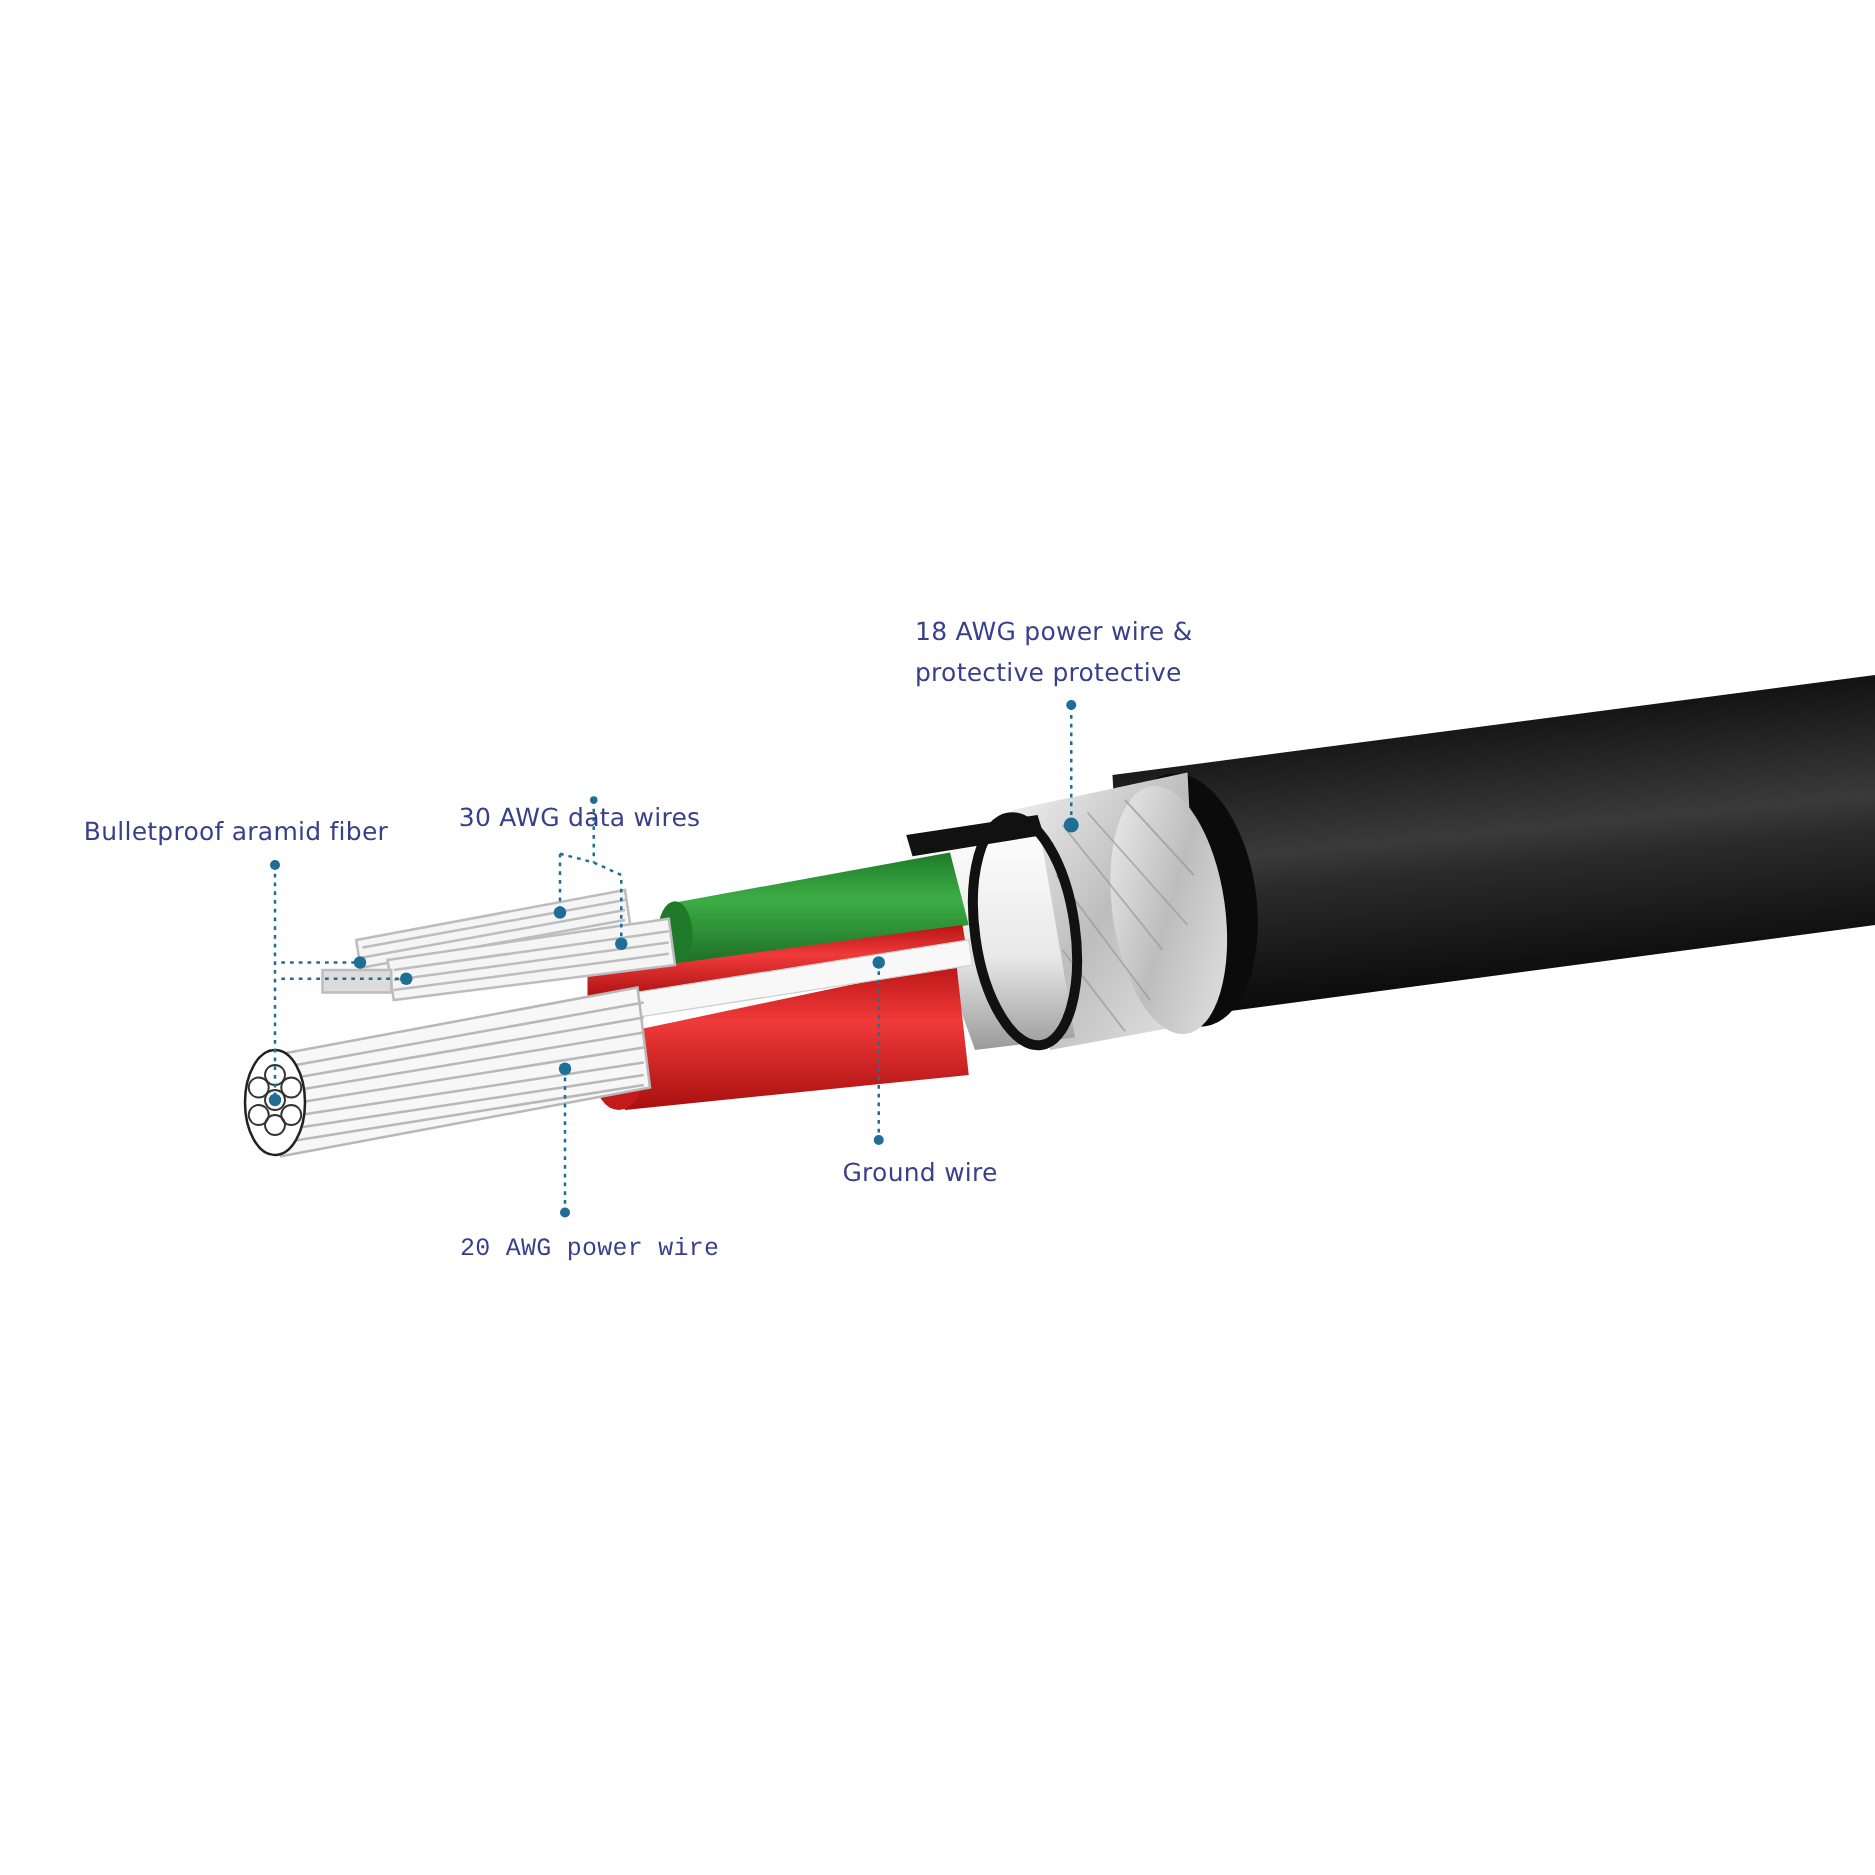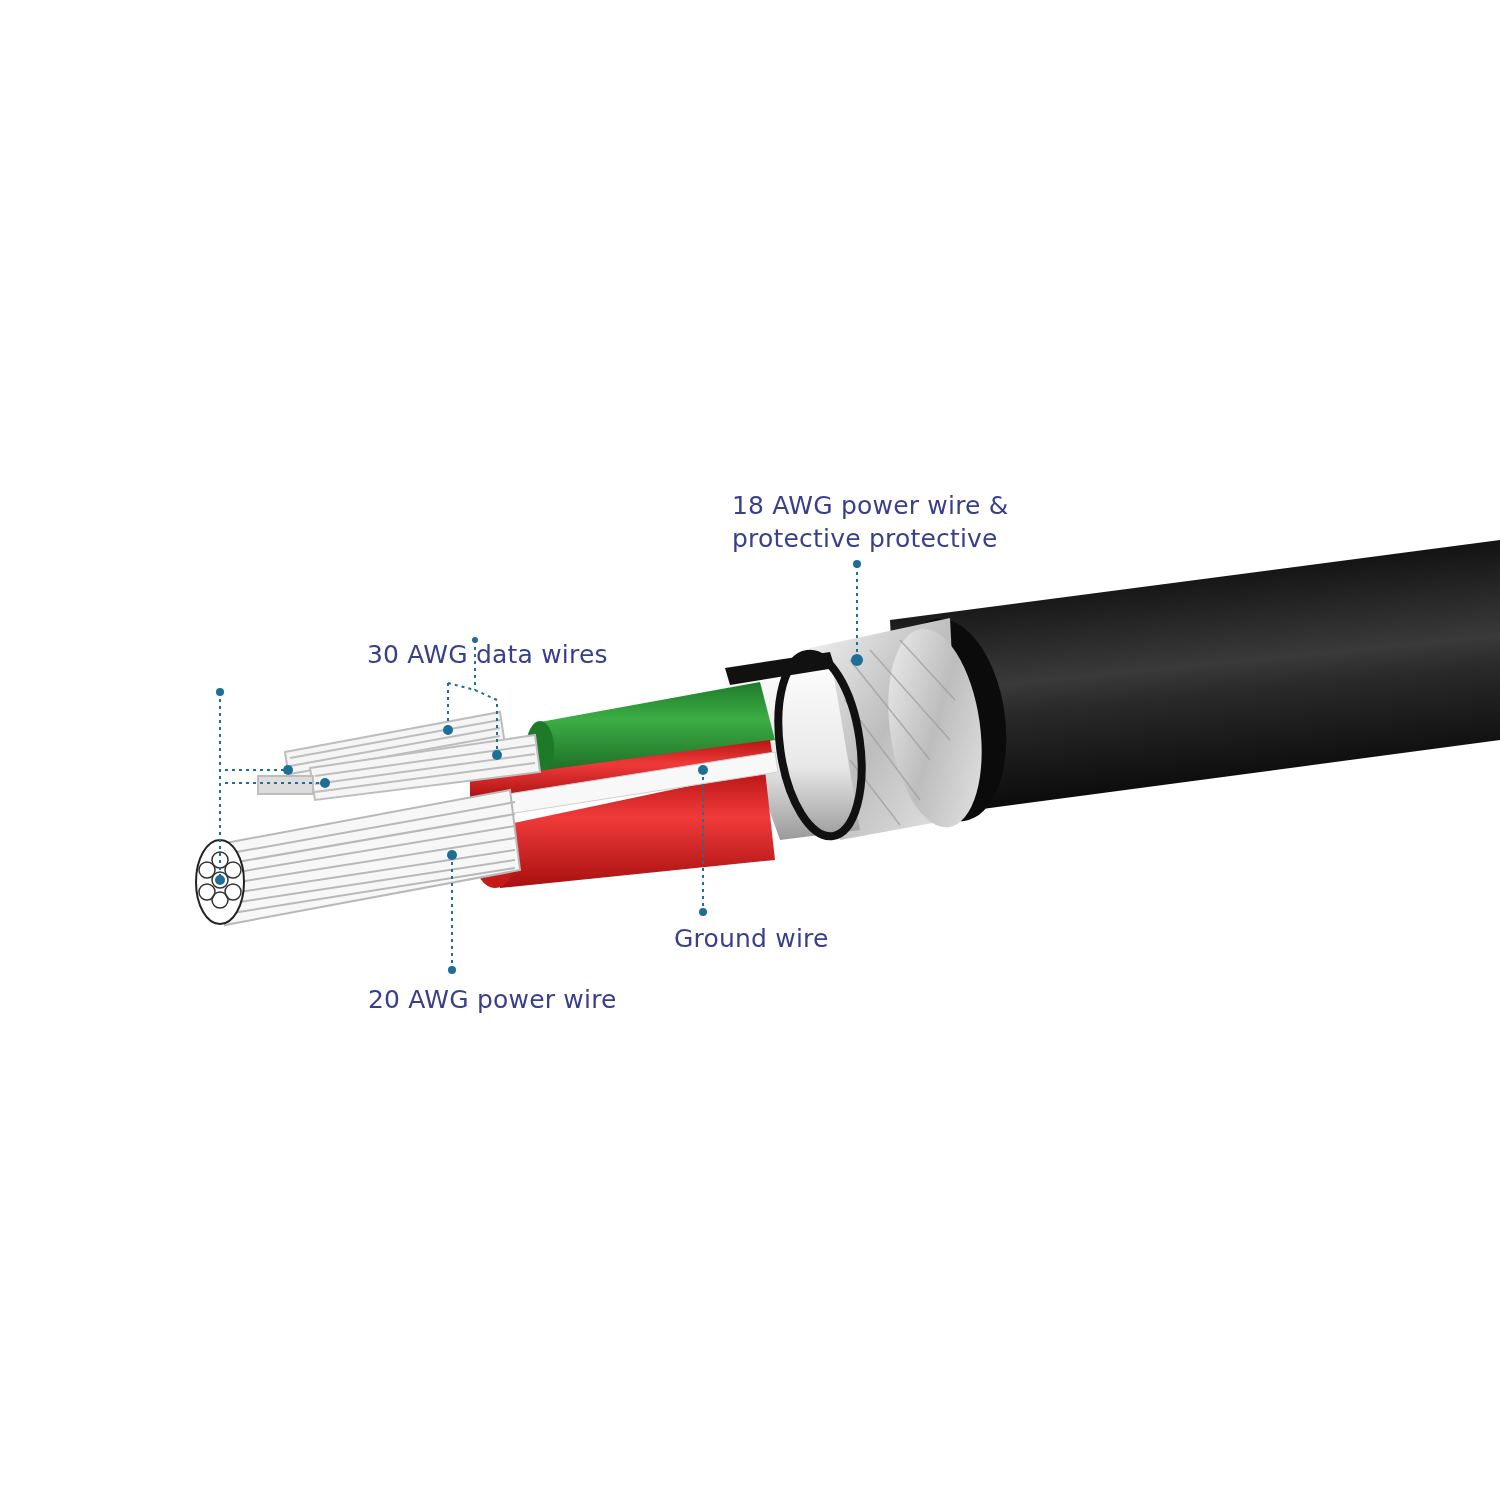--- a/index.html
+++ b/index.html
@@ -1,19 +1,19 @@
 <!DOCTYPE html>
 <html><head>
   <meta charset="utf-8">
   <style>
     html, body { margin: 0; padding: 0; background: #ffffff; }
     body { width: 1500px; height: 1500px; position: relative; overflow: hidden;
            font-family: "DejaVu Sans", "Liberation Sans", sans-serif; }
     .stage { position: absolute; left: 0; top: 0; width: 1500px; height: 1500px; }
-    .label { position: absolute; color: #3a3f8c; font-size: 25px; line-height: 33px;
+    .label { position: absolute; color: #3a3f8c; font-size: 20px; line-height: 33px;
              letter-spacing: 0.2px; white-space: nowrap; }
     svg { position: absolute; left: 0; top: 0; }
   </style>
 </head>
 <body>
 
 <div class="stage">
 
   <svg width="1500" height="1500" viewBox="0 0 1500 1500">
     <defs>
@@ -141,16 +141,17 @@
       <circle cx="703" cy="770" r="5"></circle>
         <circle cx="703" cy="912" r="4"></circle>
       <circle cx="452" cy="855" r="5"></circle>
         <circle cx="452" cy="970" r="4"></circle>
     </g>
   </svg>
 
   <div class="label" style="left:732px; top:489px;">18 AWG power wire &amp;</div>
   <div class="label" style="left:732px; top:522px;">protective protective</div>
   <div class="label" style="left:367px; top:596px;margin-top:42px;">30 AWG data wires</div>
+  <div class="label" style="left:67px; top:649px;">Bulletproof aramid fiber</div>
   <div class="label" style="left:638px; top:922px;margin-left:36px;">Ground wire</div>
-  <div class="label" style="left:368px; top:983px;">20 AWG power wire</div>
+  <div class="label" style="left:368px; top:983px;font-family:Liberation Mono, monospace;">20 AWG power wire</div>
 
 </div>
 
 </body></html>

